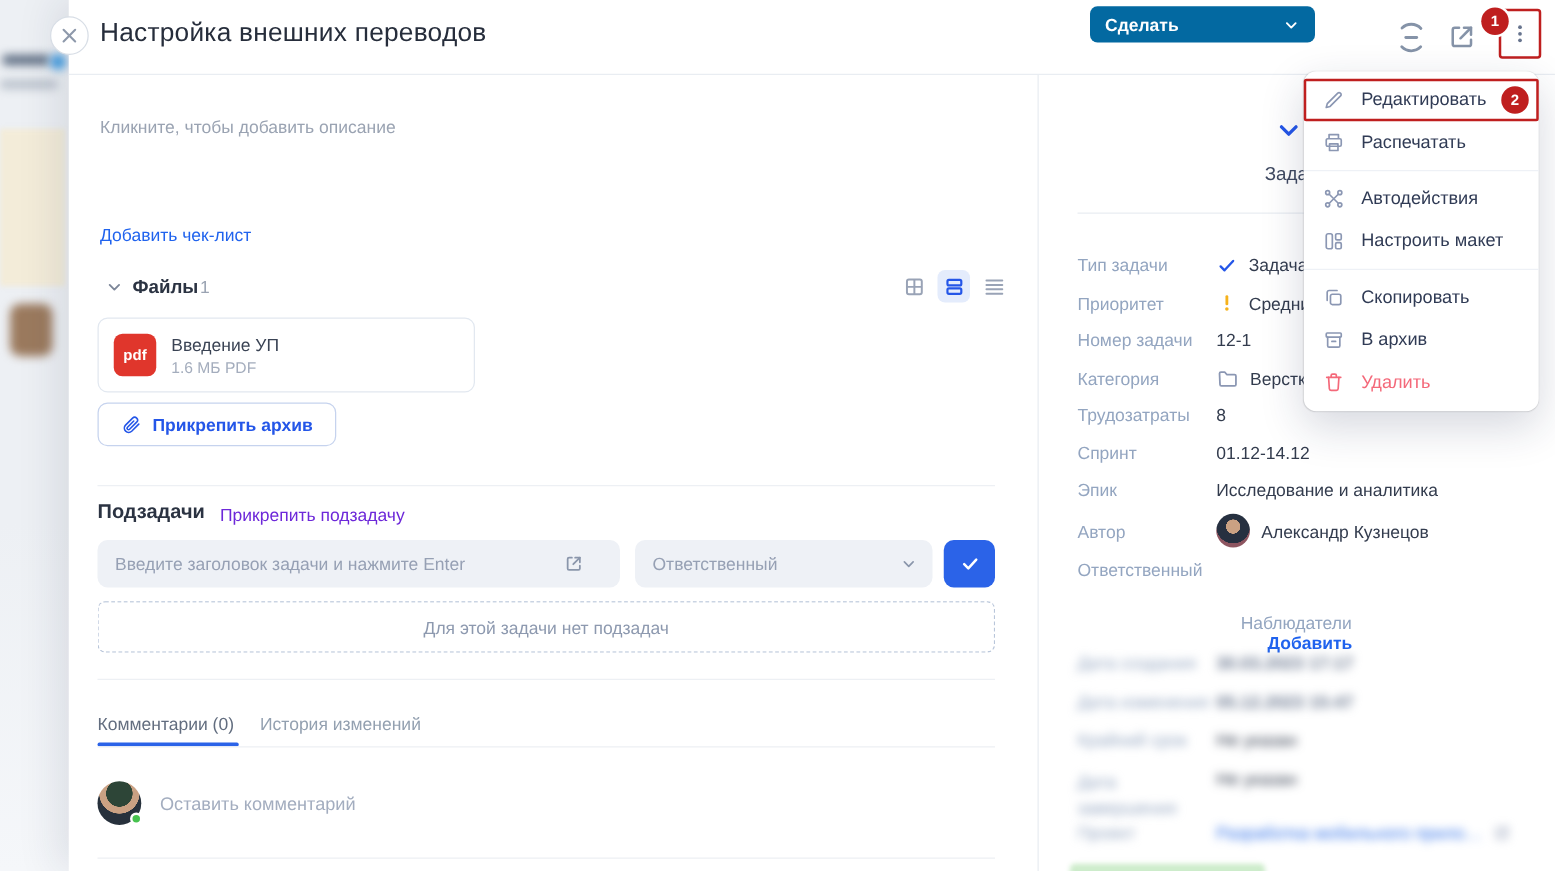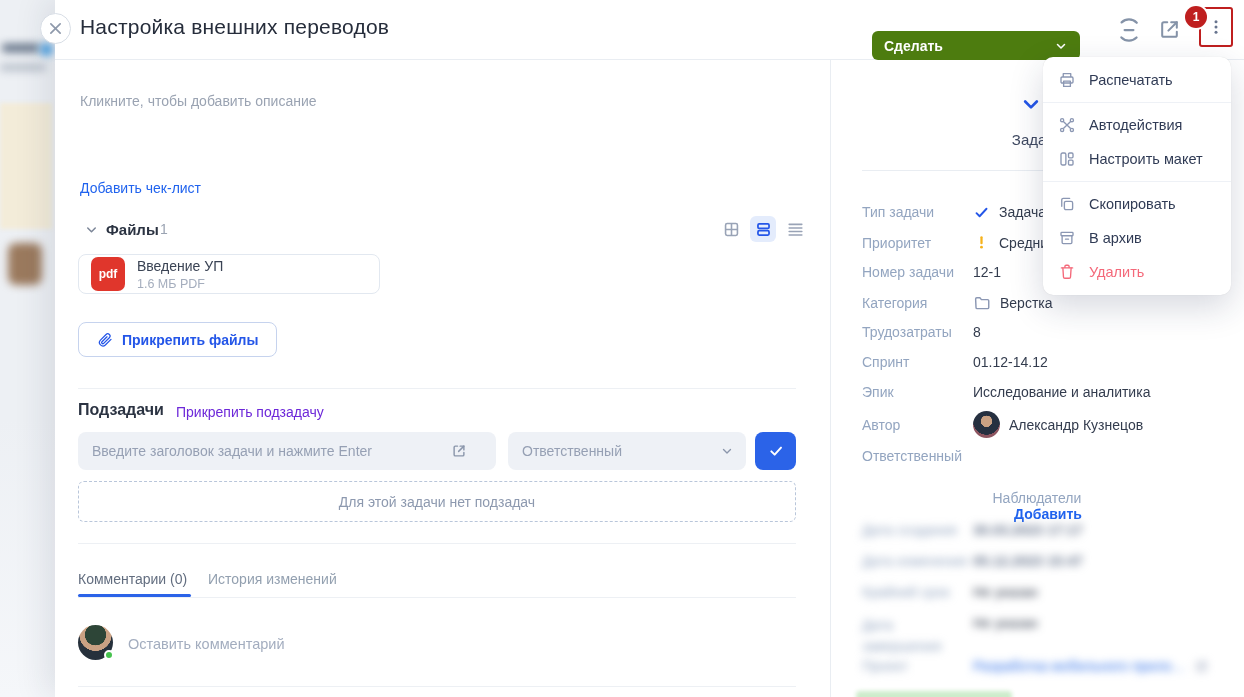--- a/index.html
+++ b/index.html
@@ -13,41 +13,41 @@
   .blob { position:absolute; filter:blur(4px); }
 
   
   .modal { left:55px; top:0; right:0; bottom:0; background:#fff; box-shadow:-10px 0 30px rgba(30,40,70,.10); }
   .hdr-divider { left:55px; top:59px; right:0; height:1px; background:#e9edf2; }
   .v-divider { left:830px; top:60px; width:1px; bottom:0; background:#e9edf2; }
 
   .close-btn { left:40px; top:13px; width:31px; height:31px; border-radius:50%; background:#fff; border:1.5px solid #d8dee6; display:flex; align-items:center; justify-content:center; color:#8e99ab; cursor:pointer; }
   .page-title { left:80px; top:15px; font-size:21px; font-weight:500; color:#262d3b; letter-spacing:.2px; }
 
-  .do-btn { left:872px; top:31px; width:208px; height:29px; background:#4d7c0f; border-radius:6px; display:flex; align-items:center; color:#fff; font-size:14px; font-weight:700; padding:0 12px; cursor:pointer; }
+  .do-btn { left:872px; top:5px; width:180px; height:29px; background:#0369a1; border-radius:6px; display:flex; align-items:center; color:#fff; font-size:14px; font-weight:700; padding:0 12px; cursor:pointer; }
   .do-btn .lbl { flex:1; }
   .hdr-ic { color:#8593a8; cursor:pointer; }
   .link-ic { left:1114px; top:15px; }
   .ext-ic  { left:1156px; top:16px; }
   .kebab-wrap { left:1199px; top:7px; width:34px; height:40px; border:2.5px solid #bf1f1f; border-radius:3px; display:flex; align-items:center; justify-content:center; color:#67748e; cursor:pointer; }
   .step-badge { width:22px; height:22px; border-radius:50%; background:#bf1f1f; color:#fff; font-size:12px; font-weight:700; display:flex; align-items:center; justify-content:center; box-shadow:0 0 0 2px #fff; z-index:70; }
   .badge1 { left:1185px; top:6px; }
 
   
   .desc-ph { left:80px; top:93px; font-size:14px; color:#9aa3b2; }
   .checklist-link { left:80px; top:180px; font-size:14px; font-weight:500; color:#2063ee; cursor:pointer; }
 
   .files-chevron { left:84px; top:222px; color:#7c8698; cursor:pointer; }
   .files-title { left:106px; top:221px; font-size:15px; font-weight:700; color:#2b3342; }
   .files-count { left:160px; top:221px; font-size:14px; color:#9aa3b2; }
   .view-icons { left:718px; top:216px; display:flex; gap:6px; align-items:center; }
   .view-btn { width:26px; height:26px; display:flex; align-items:center; justify-content:center; border-radius:6px; color:#99a3b6; cursor:pointer; }
   .view-btn.active { background:#e4ecfc; color:#2456e8; }
 
-  .file-card { left:78px; top:254px; width:302px; height:40px; border:1px solid #e2e8f0; border-radius:8px; background:#fff; display:flex; align-items:center; padding:0 12px; gap:12px; cursor:pointer; }
+  .file-card { left:78px; top:254px; width:302px; height:60px; border:1px solid #e2e8f0; border-radius:8px; background:#fff; display:flex; align-items:center; padding:0 12px; gap:12px; cursor:pointer; }
   .pdf-chip { width:34px; height:34px; border-radius:7px; background:#e0362c; color:#fff; font-size:12px; font-weight:700; display:flex; align-items:center; justify-content:center; }
   .file-name { font-size:14px; color:#3a4354; }
   .file-meta { font-size:12.5px; color:#a4adbd; margin-top:3px; }
 
   .attach-btn { left:78px; top:322px; height:35px; padding:0 18px; border:1px solid #c6d3ee; border-radius:8px; display:flex; align-items:center; gap:9px; color:#2456e8; font-size:14px; font-weight:700; cursor:pointer; background:#fff; }
 
   .sec-divider { height:1px; background:#edf0f4; left:78px; width:718px; }
   .d1 { top:388px; } .d2 { top:543px; } .d3 { top:597px; left:78px; } .d4 { top:686px; }
 
   .subtasks-title { left:78px; top:401px; font-size:16px; font-weight:700; color:#2b3342; }
@@ -199,21 +199,21 @@
       <div class="file-meta">1.6 МБ PDF</div>
     </div>
   </div>
 
   <div class="abs attach-btn">
     <span>
       <svg width="16" height="16" viewBox="0 0 24 24" fill="none" stroke="currentColor" stroke-width="1.9" stroke-linecap="round" stroke-linejoin="round">
         <path d="M21 11l-8.5 8.5a5.2 5.2 0 0 1-7.35-7.35L13.6 3.7a3.46 3.46 0 0 1 4.9 4.9l-8.5 8.48a1.73 1.73 0 0 1-2.45-2.45L15 7.2"></path>
       </svg>
     </span>
-    <span>Прикрепить файлы</span>
+    <span>Прикрепить архив</span>
   </div>
 
   <div class="abs sec-divider d1"></div>
 
   <div class="abs subtasks-title">Подзадачи</div>
   <div class="abs subtask-link">Прикрепить подзадачу</div>
 
   <input class="abs st-input" placeholder="Введите заголовок задачи и нажмите Enter" style="">
   <div class="abs st-input-ic">
     <svg width="18" height="18" viewBox="0 0 24 24" fill="none" stroke="currentColor" stroke-width="1.9" stroke-linecap="round" stroke-linejoin="round">
@@ -357,20 +357,29 @@
       <svg width="15" height="15" viewBox="0 0 24 24" fill="none" stroke="currentColor" stroke-width="2" stroke-linecap="round" stroke-linejoin="round">
           <path d="M10 5.5H7A1.5 1.5 0 0 0 5.5 7v10A1.5 1.5 0 0 0 7 18.5h10a1.5 1.5 0 0 0 1.5-1.5v-3"></path>
           <path d="M13.5 5.5h5v5"></path>
           <path d="M18.5 5.5l-7 7"></path>
         </svg>
     </span>
   </div>
   <div class="abs green-blob"></div>
 
   <div class="abs menu">
+    <div class="menu-item highlight">
+      <span class="mi-ic">
+        <svg width="18" height="18" viewBox="0 0 24 24" fill="none" stroke="currentColor" stroke-width="1.8" stroke-linecap="round" stroke-linejoin="round">
+            <path d="M4 20l1.1-4.1L16.3 4.7a1.9 1.9 0 0 1 2.7 0l.3.3a1.9 1.9 0 0 1 0 2.7L8.1 18.9 4 20z"></path>
+          </svg>
+      </span>
+      <span>Редактировать</span>
+      <span class="step-badge badge-in-item">2</span>
+    </div>
     <div class="menu-item">
       <span class="mi-ic">
         <svg width="18" height="18" viewBox="0 0 24 24" fill="none" stroke="currentColor" stroke-width="1.8" stroke-linejoin="round">
             <path d="M7 8V3.5h10V8"></path>
             <rect x="4" y="8" width="16" height="8" rx="1.5"></rect>
             <rect x="7.5" y="13.5" width="9" height="7"></rect>
           </svg>
       </span>
       <span>Распечатать</span>
     </div>

